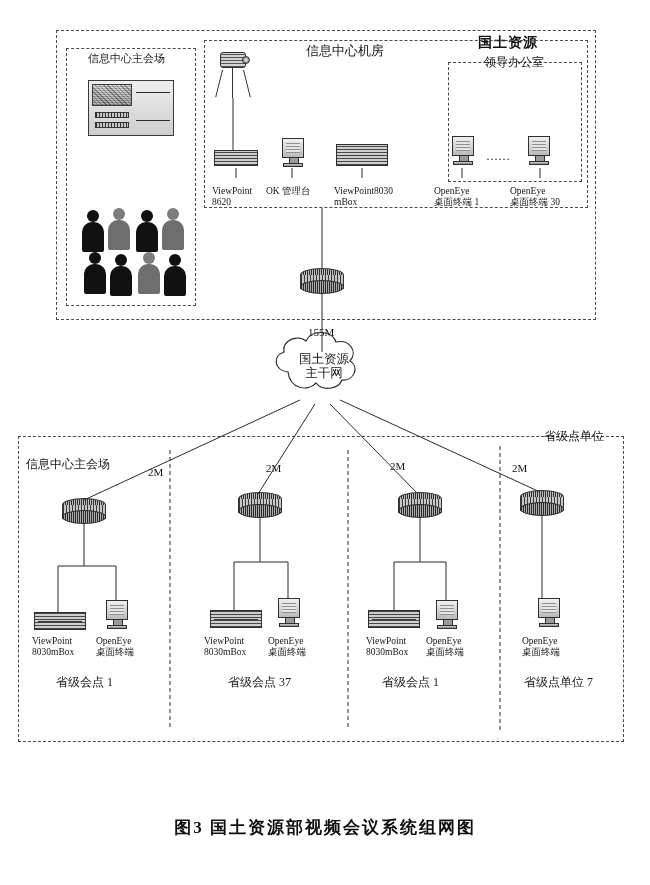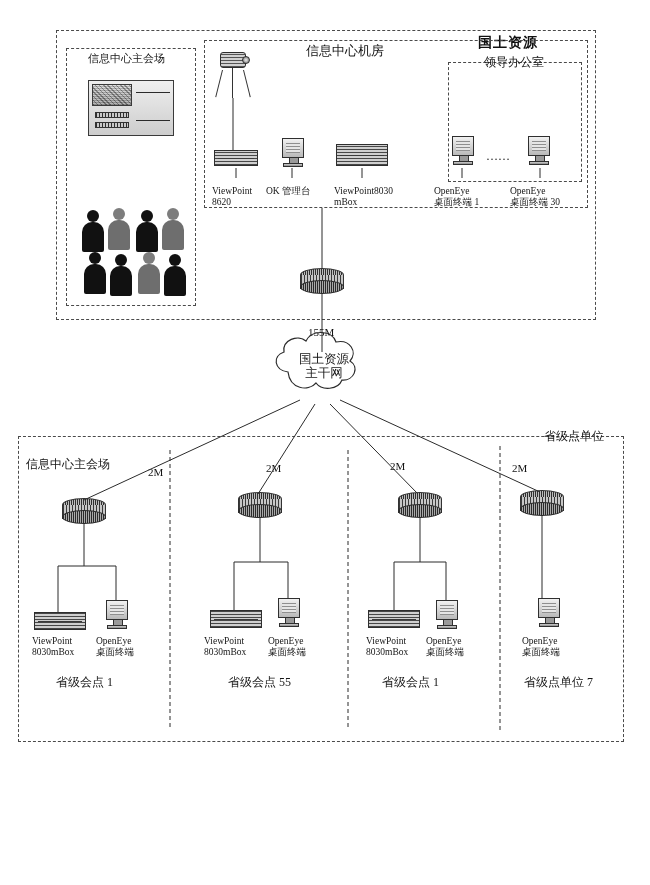--- a/index.html
+++ b/index.html
@@ -410,21 +410,21 @@
   <div class="box3d" style="left:210px; top:610px; width:52px; height:18px;"></div>
   <div class="pc" style="left:278px; top:598px;">
       <div class="scr"></div>
       <div class="stand"></div>
       <div class="base"></div>
     </div>
   <div class="lbl small" style="left:204px; top:636px; width:58px;">ViewPoint
 8030mBox</div>
   <div class="lbl small" style="left:268px; top:636px; width:56px;">OpenEye
 桌面终端</div>
-  <div class="lbl cn" style="left:228px; top:676px; font-size:12px;">省级会点 55</div>
+  <div class="lbl cn" style="left:228px; top:676px; font-size:12px;">省级会点 37</div>
 
   <div class="box3d" style="left:368px; top:610px; width:52px; height:18px;"></div>
   <div class="pc" style="left:436px; top:600px;">
       <div class="scr"></div>
       <div class="stand"></div>
       <div class="base"></div>
     </div>
   <div class="lbl small" style="left:366px; top:636px; width:58px;">ViewPoint
 8030mBox</div>
   <div class="lbl small" style="left:426px; top:636px; width:56px;">OpenEye
@@ -487,14 +487,15 @@
                c-14 -2 -16 -16 -4 -20
                c-2 -12 14 -18 22 -11
                c6 -12 26 -11 30 1
                c14 -3 22 10 14 19
                c10 6 4 20 -8 19
                c-4 10 -20 11 -26 3
                c-8 9 -26 6 -28 -11 z" fill="none"></path>
     </g>
   </svg>
 
+  <div class="figcap" style="left:0; top:816px;">图3  国土资源部视频会议系统组网图</div>
 
 </div>
 
 </body></html>

